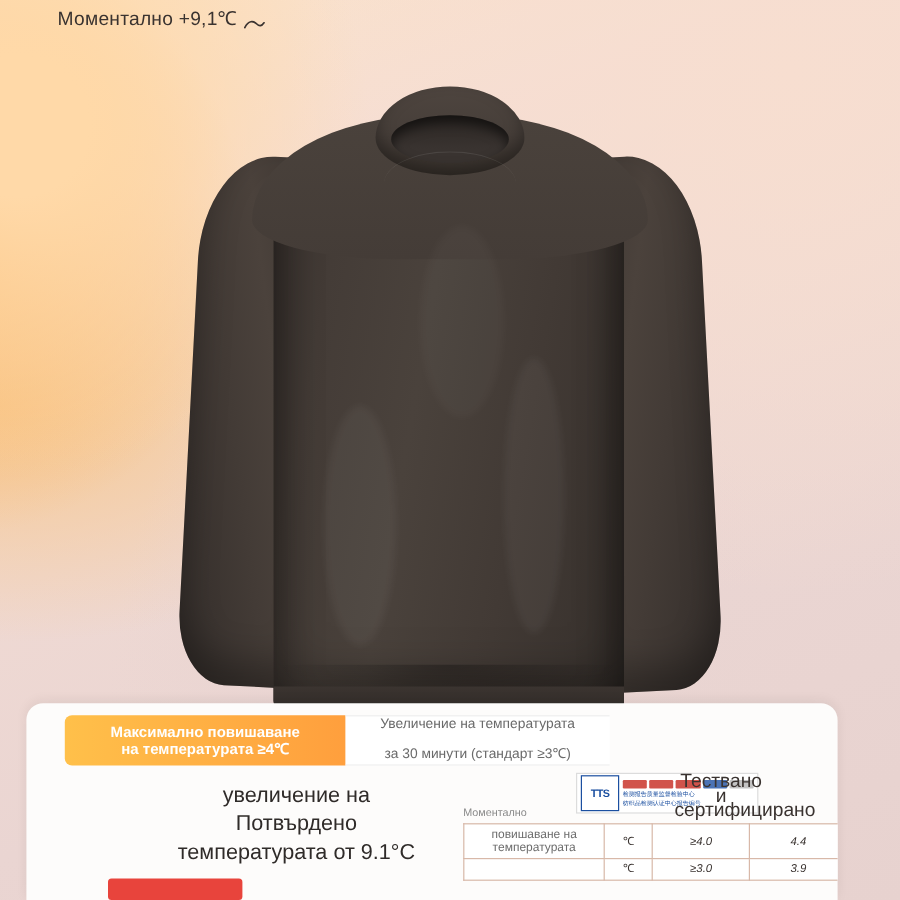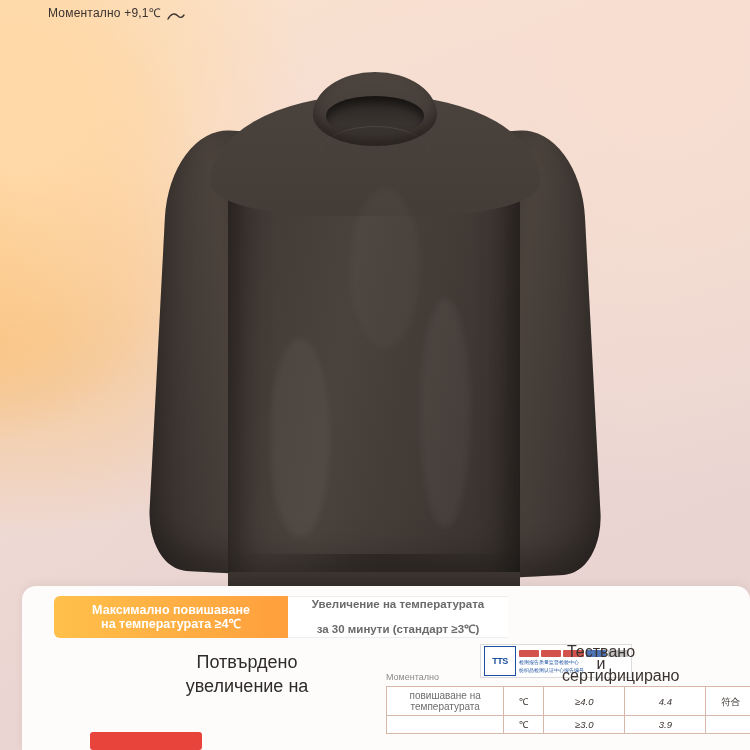--- a/index.html
+++ b/index.html
@@ -21,21 +21,21 @@
   .bg2{
     position:absolute;inset:0;
     background:
       radial-gradient(ellipse at 88% 8%, #f7ded0 0%, rgba(247,222,208,0) 45%),
       radial-gradient(ellipse at 50% 90%, #e8d4d2 0%, rgba(232,212,210,0) 55%);
   }
 
   
   .top-caption{
     position:absolute;left:48px;top:4px;
-    font-size:12px;color:#3a3330;letter-spacing:.2px;
+    font-size:16px;color:#3a3330;letter-spacing:.2px;
     display:flex;align-items:center;gap:6px;
     white-space:nowrap;
   }
   .temp-icon{
     width:18px;height:10px;display:inline-block;position:relative;top:3px;
   }
 
   
   .shirt-wrap{
     position:absolute;left:0;top:0;width:750px;height:600px;
@@ -94,36 +94,36 @@
     border-top:1px solid rgba(255,255,255,.09);
     border-radius:50%/100% 100% 0 0;
   }
   .fold{
     position:absolute;background:rgba(255,255,255,.045);border-radius:50%;
     filter:blur(3px);
   }
 
   
   .panel{
-    position:absolute;left:22px;top:586px;width:728px;height:164px;
+    position:absolute;left:22px;top:586px;width:676px;height:164px;
     background:#fdfcfb;
     border-radius:14px 14px 0 0;
     box-shadow:0 -2px 10px rgba(0,0,0,.06);
     overflow:hidden;
   }
   .ribbons{
     position:absolute;left:32px;top:10px;display:flex;align-items:stretch;height:42px;
   }
   .ribbon{
     display:flex;flex-direction:column;justify-content:center;align-items:center;
     color:#fff;font-size:12.5px;line-height:14px;text-align:center;font-weight:bold;
     padding:0 12px;position:relative;
   }
   .r1{background:linear-gradient(90deg,#ffc04a,#ff9f3d);width:210px;border-radius:6px 0 0 6px;}
-  .r2{background:#ffffff;color:#6a6a6a;width:196px;font-weight:bold;font-size:11.5px;line-height:13px;border-top:1px solid #eee;border-bottom:1px solid #eee;gap:12px;}
+  .r2{background:#ffffff;color:#6a6a6a;width:196px;font-weight:normal;font-size:11.5px;line-height:13px;border-top:1px solid #eee;border-bottom:1px solid #eee;gap:12px;}
   .r3{background:linear-gradient(90deg,#f0453a,#d8322c);width:212px;border-radius:0 6px 6px 0;}
 
   .confirm-text{
     position:absolute;left:60px;top:64px;width:330px;
     text-align:center;font-size:18px;line-height:24px;color:#2f2b29;
   }
   .red-bar{
     position:absolute;left:68px;top:146px;width:112px;height:18px;
     background:#e8443c;border-radius:3px;
   }
@@ -208,22 +208,23 @@
       <span>Максимално повишаване</span>
       <span>на температурата ≥4℃</span>
     </div>
     <div class="ribbon r2">
       <span>Увеличение на температурата</span>
       <span>за 30 минути (стандарт ≥3℃)</span>
     </div>
   </div>
 
   <div class="confirm-text">
+    <div>увеличение на</div>
     <div>Потвърдено</div>
-    <div>увеличение на</div>
+    <div>температурата от 9.1°C</div>
   </div>
 
   <div class="red-bar"></div>
 
   <div class="cert">
     <div class="cert-logo">TTS</div>
     <div class="cert-lines">
       <div class="cert-row">
         <span class="cert-chip"></span>
         <span class="cert-chip"></span>

